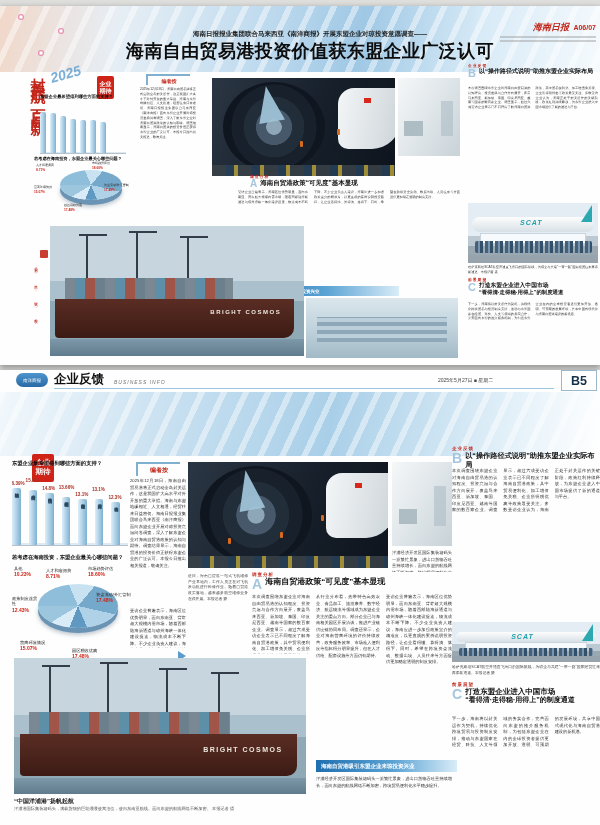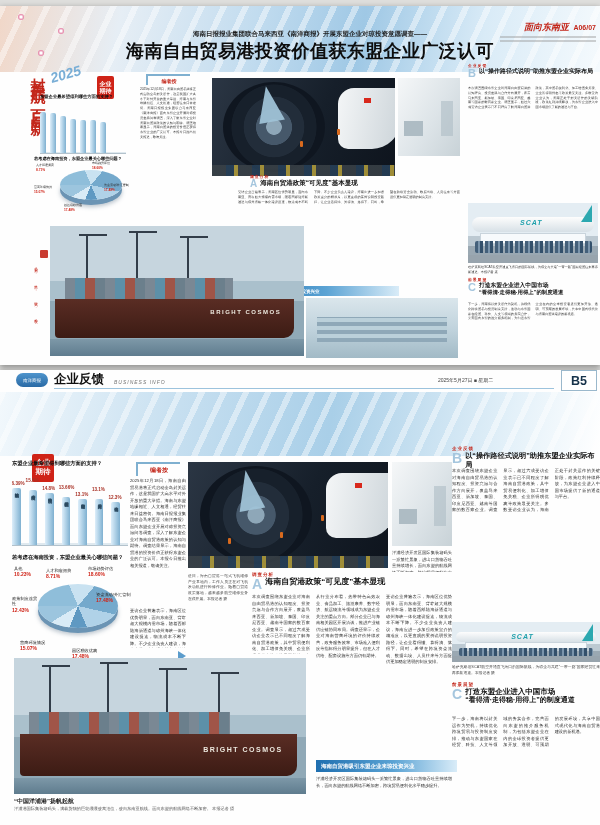--- a/index.html
+++ b/index.html
@@ -112,21 +112,21 @@
     <div class="flower" style="left:18px;top:8px;"></div>
     <div class="flower" style="left:58px;top:22px;"></div>
     <div class="flower" style="left:38px;top:44px;"></div>
     <div class="abs y2025">2025</div>
     <div class="abs v-slogan">封关启航 百日向新</div>
     <div class="abs seal"></div>
     <div class="abs v-credits">总策划 · 执行 · 版式 · 检校</div>
     <div class="abs kick kick-t">海南日报报业集团联合马来西亚《南洋商报》开展东盟企业对琼投资意愿调查——</div>
     <div class="abs hl hl-t">海南自由贸易港投资价值获东盟企业广泛认可</div>
     <div class="abs mast">
-      <span class="mast-paper">面向东南亚</span>
+      <span class="mast-paper">海南日报</span>
       <span class="mast-pages">A06/07</span>
       <div class="decorline"></div>
       <div class="decorline"></div>
     </div>
     <div class="abs qy qy-t">企业期待</div>
 
     <div class="abs" style="left:40px;top:88px;width:86px;height:62px;">
       <div class="ctitle" style="font-size:4.3px;">东盟企业最希望得到哪些方面的支持？</div>
       <div class="bars bars-s" style="height:46px;margin-top:8px;">
         <div class="bar" style="height:41px;"></div>

